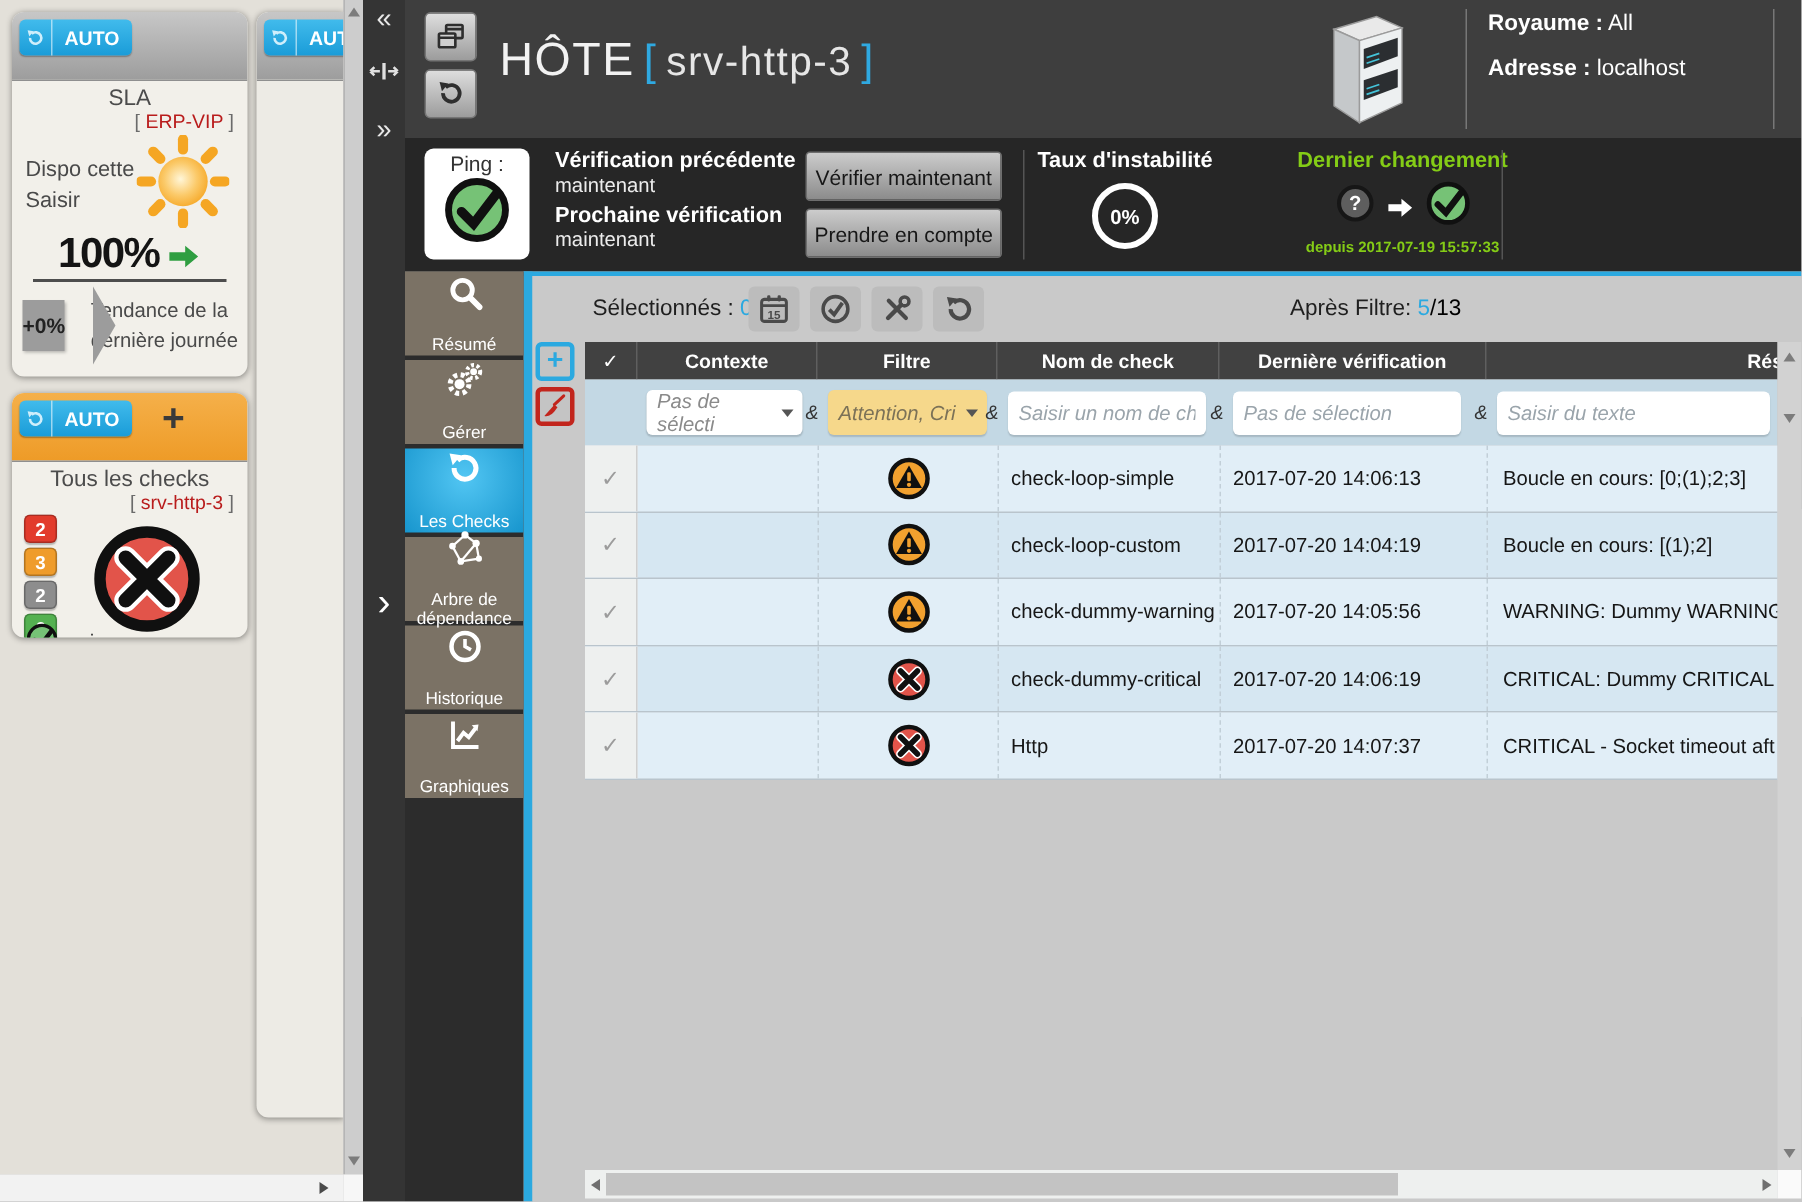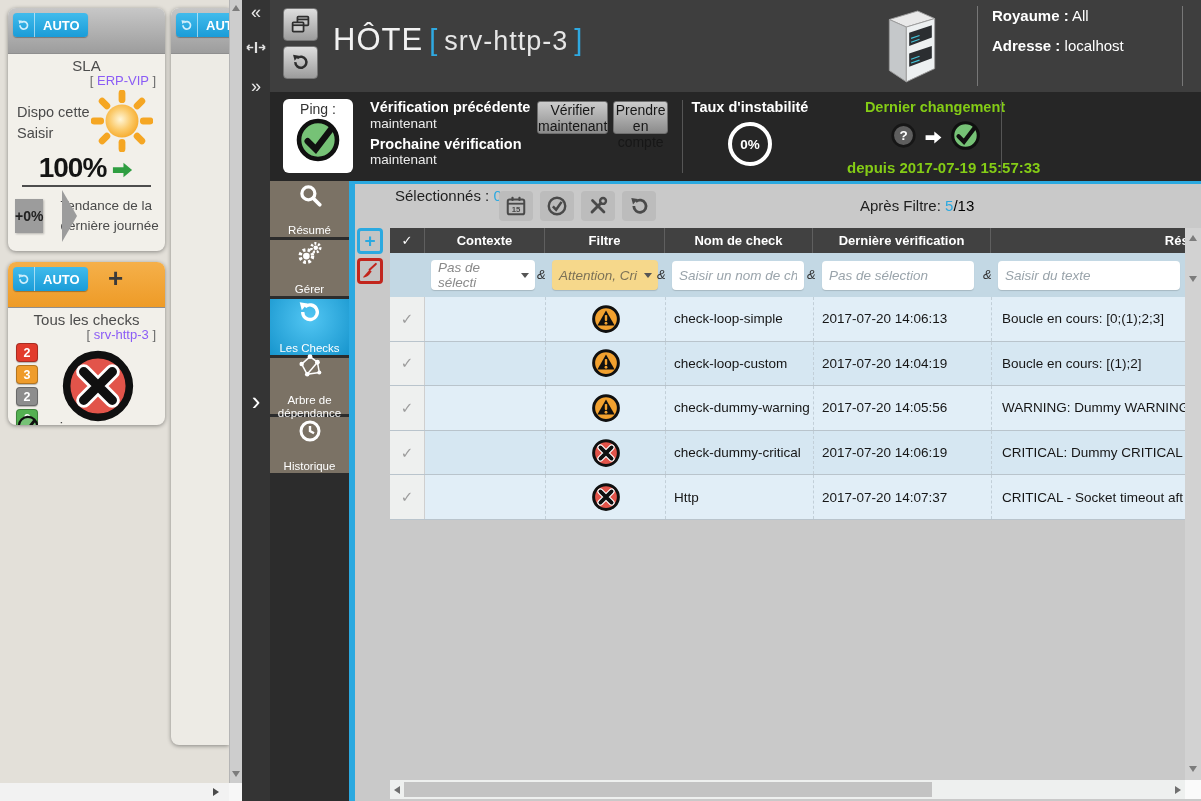--- a/index.html
+++ b/index.html
@@ -17,21 +17,21 @@
   #widget-sidebar { position:absolute; left:0; top:0; width:229px; height:783px; background:#e3e0d9; }
   .card { position:absolute; background:#f2f0ea; border-radius:8px; box-shadow:0 1px 4px rgba(0,0,0,.4); overflow:hidden; }
   .card-head { height:46px; background:linear-gradient(#c7c7c7,#9d9d9d); position:relative; border-bottom:1px solid #8f8f8f; }
   .card-head.orange { background:linear-gradient(#f5b04a,#ee9b27); }
   .auto-btn { position:absolute; left:5px; top:5px; height:24px; display:flex; align-items:center; background:linear-gradient(#41bbec,#1a9cd8); border-radius:4px; color:#fff; font-weight:bold; font-size:13px; cursor:pointer; box-shadow:0 1px 1px rgba(0,0,0,.3); }
   .auto-btn .sync { width:22px; height:24px; display:flex; align-items:center; justify-content:center; border-right:1px solid rgba(255,255,255,.55); color:#cfeefb; }
   .auto-btn .albl { padding:0 8px; }
   #sla-card { left:8px; top:8px; width:157px; height:243px; }
   .w-title { text-align:center; font-size:15px; color:#4c4c4c; margin-top:3px; }
   .w-link { text-align:right; padding-right:9px; font-size:13px; color:#6b6b6b; margin-top:-1px; }
-  .w-link .lname { color:#8b5cf6; }
+  .w-link .lname { color:#b91c1c; }
   .dispo-row { display:flex; align-items:center; padding:2px 4px 0 9px; }
   .dispo-lbl { width:74px; font-size:14.5px; color:#4a4a4a; line-height:1.42; }
   .value-row { text-align:center; font-size:28px; font-weight:bold; color:#141414; margin-top:-4px; letter-spacing:-1px; }
   .value-row svg { vertical-align:-2px; margin-left:5px; }
   .value-hr { border:none; border-top:2px solid #4d4d4d; margin:1px 14px 7px 14px; }
   .trend-row { display:flex; align-items:center; padding:2px 4px 0 7px; }
   .trend-arrow { position:relative; width:47px; height:34px; background:#9c9c9c; display:flex; align-items:center; justify-content:center; font-weight:bold; font-size:14px; color:#222; margin-right:17px; box-shadow:1px 1px 2px rgba(0,0,0,.25); }
   .trend-arrow::after { content:""; position:absolute; left:47px; top:50%; transform:translateY(-50%); border-top:26px solid transparent; border-bottom:26px solid transparent; border-left:15px solid #9c9c9c; }
   .trend-lbl { font-size:13.5px; color:#4a4a4a; line-height:1.5; }
 
@@ -75,45 +75,45 @@
   .hdivider { position:absolute; top:6px; width:1px; height:80px; background:#777; }
   #host-info { position:absolute; left:722px; top:7px; color:#fff; font-size:15px; }
   #host-info .irow { margin-bottom:13px; }
   #host-info b { font-weight:bold; }
 
   #status-bar { position:absolute; left:0; top:92px; width:931px; height:89px; background:#262626; }
   #ping-tile { position:absolute; left:13px; top:7px; width:70px; height:74px; background:#fff; border-radius:6px; text-align:center; padding-top:2px; font-size:14px; color:#333; cursor:pointer; }
   #check-texts { position:absolute; left:100px; top:7px; width:168px; }
   .sb-title { font-weight:bold; color:#fff; font-size:14.5px; line-height:1.15; }
   .sb-val { color:#ececec; font-size:13.5px; margin-bottom:5px; }
-  #action-btns { position:absolute; left:267px; top:9px; width:131px; display:flex; flex-direction:row; gap:5px; }
+  #action-btns { position:absolute; left:267px; top:9px; width:131px; display:flex; flex-direction:column; gap:5px; }
   .abtn { height:33px; background:linear-gradient(#cccccc,#8b8b8b); border:1px solid #6e6e6e; border-radius:3px; font-size:14px; color:#171717; font-family:inherit; cursor:pointer; }
   .vdiv { position:absolute; top:8px; width:1px; height:73px; background:#555; }
   #flap-box { position:absolute; left:415px; top:7px; width:130px; text-align:center; color:#fff; }
   #flap-box .ftitle { font-weight:bold; font-size:14.5px; }
   #flap-circle { width:44px; height:44px; border:4px solid #fff; border-radius:50%; margin:7px auto 0; display:flex; align-items:center; justify-content:center; font-weight:bold; font-size:13.5px; }
   #change-box { position:absolute; left:577px; top:7px; width:176px; text-align:center; color:#84cc16; }
   #change-box .ctitle { font-weight:bold; font-size:14.5px; }
   #change-icons { display:flex; align-items:center; justify-content:center; gap:7px; margin-top:5px; }
-  #change-since { font-size:15px; font-weight:bold; margin-top:4px; white-space:nowrap; }
+  #change-since { font-size:10px; font-weight:bold; margin-top:4px; white-space:nowrap; }
 
   
   #content-top-border { position:absolute; left:79px; top:181px; width:852px; height:3px; background:#2ba9e0; }
   #content-left-border { position:absolute; left:79px; top:181px; width:6px; height:620px; background:#2ba9e0; }
 
   
   #side-nav { position:absolute; left:0; top:181px; width:79px; height:620px; background:#2c2c2c; }
   .nav-item { height:56px; margin-bottom:3px; background:#7b7265; display:flex; flex-direction:column; align-items:center; justify-content:center; color:#fff; cursor:pointer; }
   .nav-item.active { background:radial-gradient(circle at 50% 35%, #52c6f3, #1795cd); }
   .nav-item .nicon { height:26px; display:flex; align-items:center; }
   .nav-item .nlbl { font-size:11.5px; text-align:center; line-height:1.12; margin-top:16px; }
 
   
   #content { position:absolute; left:85px; top:184px; width:846px; height:617px; background:#c9c9c9; }
-  #sel-label { position:absolute; left:40px; top:3px; font-size:15px; color:#1f1f1f; }
+  #sel-label { position:absolute; left:40px; top:13px; font-size:15px; color:#1f1f1f; }
   #sel-label .cnt { color:#2ba9e0; }
   #tool-btns { position:absolute; left:144px; top:7px; display:flex; gap:7px; }
   .tbtn { width:34px; height:30px; background:#bcbcbc; border-radius:4px; display:flex; align-items:center; justify-content:center; color:#4a4a4a; cursor:pointer; }
   #after-filter { position:absolute; left:505px; top:13px; font-size:15px; color:#1f1f1f; }
   #after-filter .cur { color:#2ba9e0; }
   #after-filter .tot { color:#000000; }
 
   #add-btn, #clean-btn { position:absolute; left:2px; width:26px; height:26px; border-radius:4px; background:#c4c4c4; display:flex; align-items:center; justify-content:center; cursor:pointer; }
   #add-btn { top:44px; border:3px solid #2ba9e0; color:#2ba9e0; font-size:19px; font-weight:bold; }
   #clean-btn { top:74px; border:3px solid #c2251c; color:#c2251c; }
@@ -497,20 +497,28 @@
       <span class="nlbl">Arbre de dépendance</span>
     </div>
     <div class="nav-item">
       <span class="nicon">
           <svg width="24" height="24">
             <use href="#icon-clock"></use>
           </svg>
         </span>
       <span class="nlbl">Historique</span>
     </div>
+    <div class="nav-item">
+      <span class="nicon">
+          <svg width="24" height="24">
+            <use href="#icon-chart"></use>
+          </svg>
+        </span>
+      <span class="nlbl">Graphiques</span>
+    </div>
   </nav>
 
   <div id="content">
 
     <div id="sel-label">
       <span>Sélectionnés :</span> <span class="cnt">0</span>
     </div>
     <div id="tool-btns">
       <div class="tbtn">
           <svg width="22" height="22">

